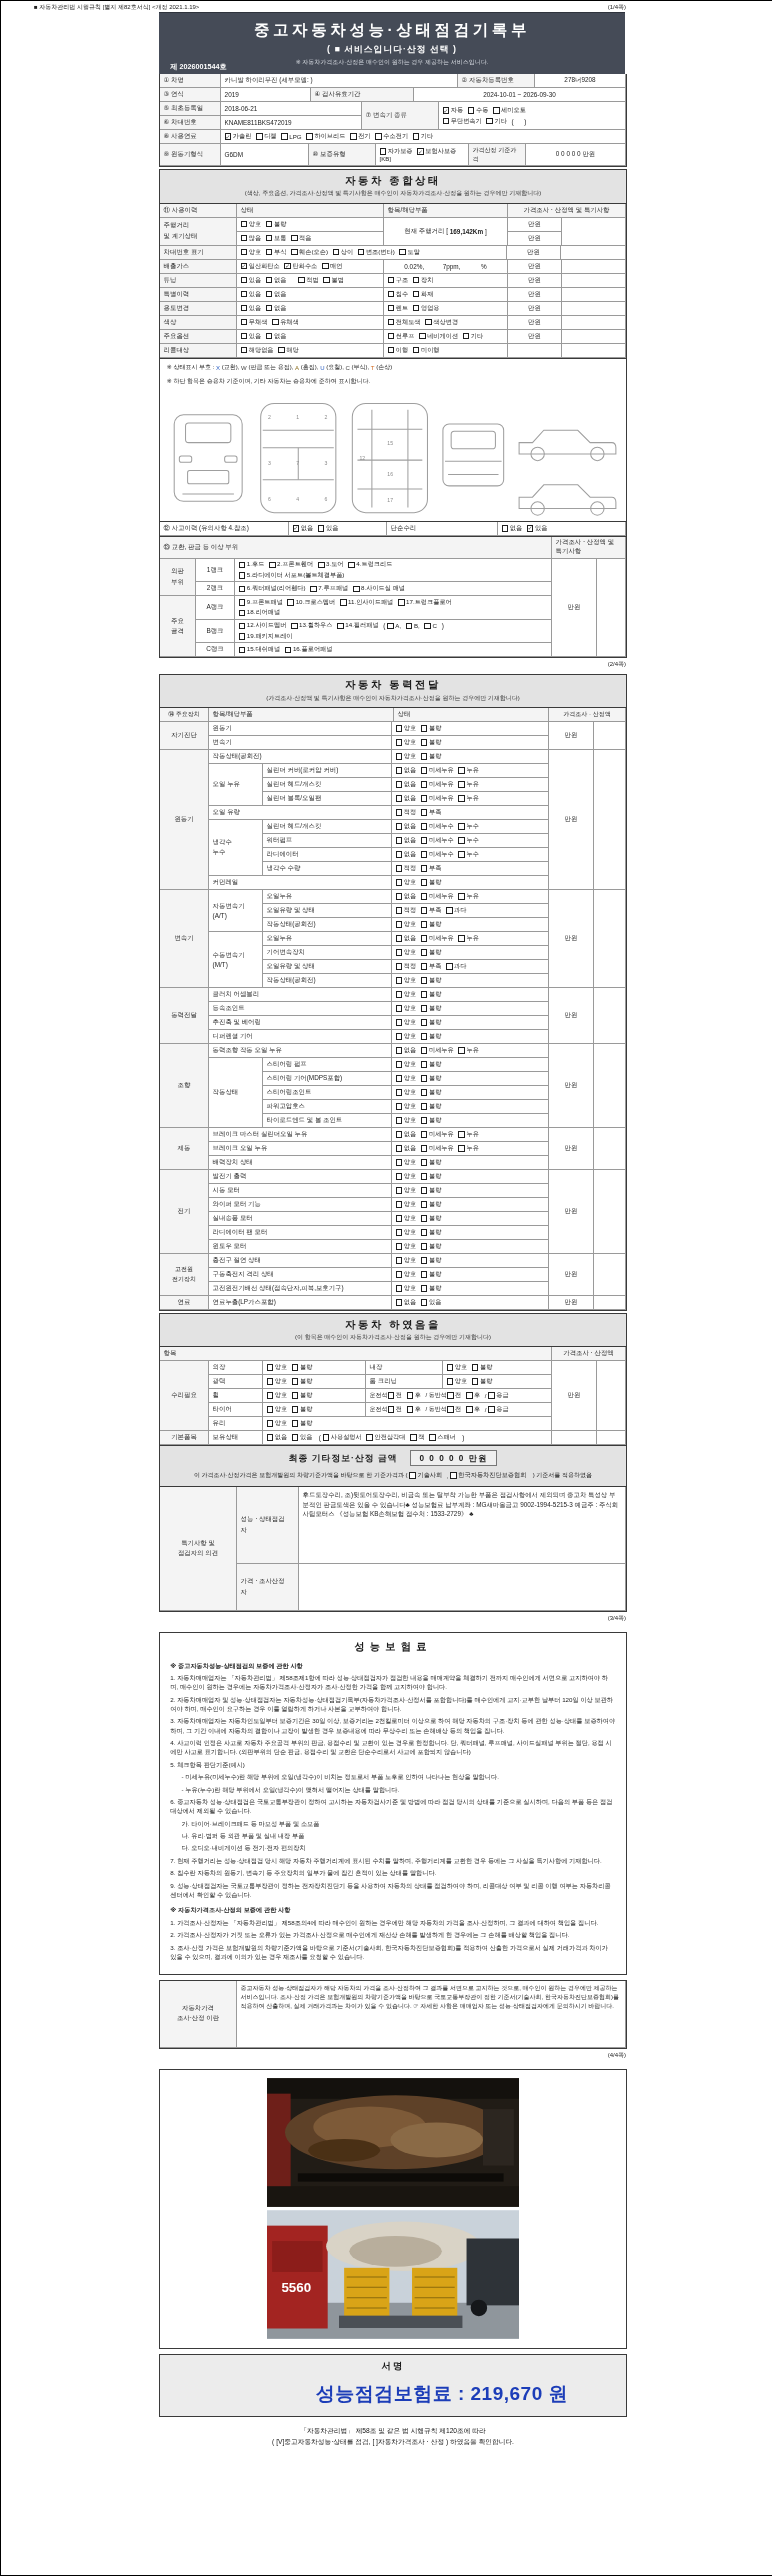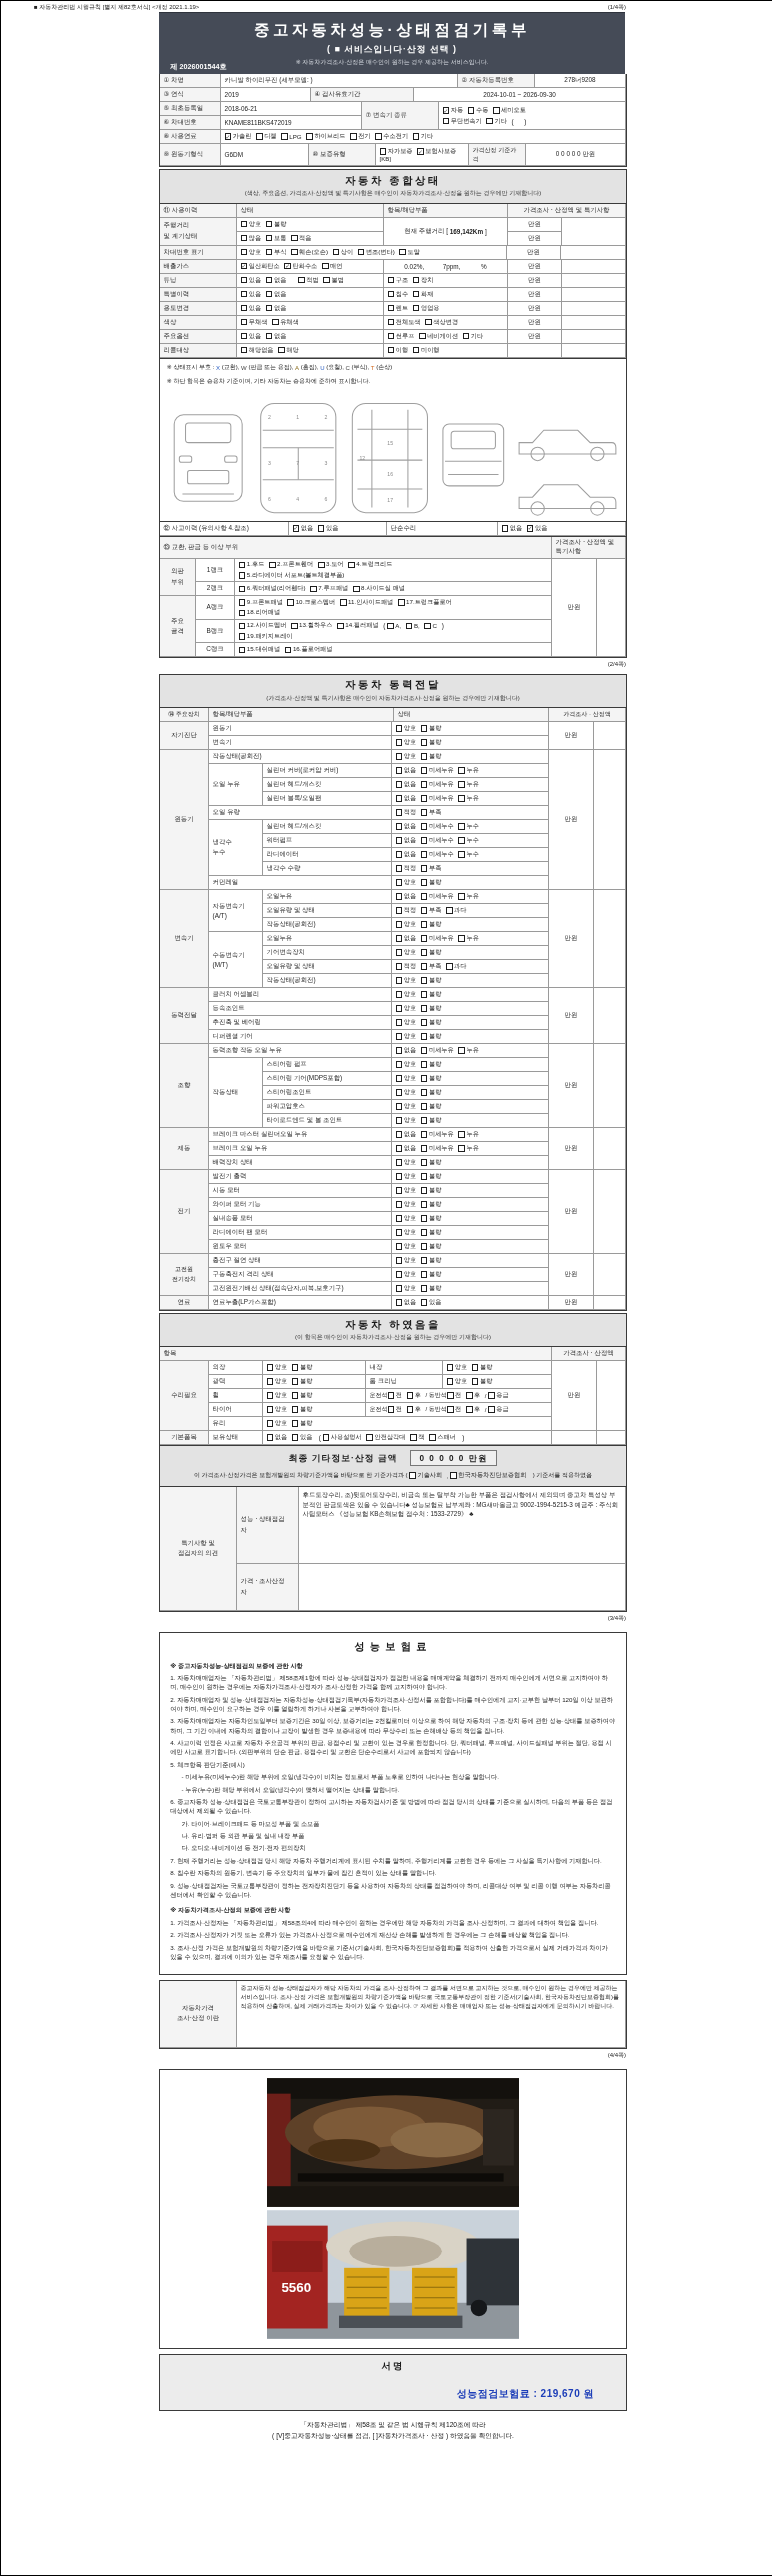--- a/index.html
+++ b/index.html
@@ -45,21 +45,21 @@
   .notesbox h3 { text-align:center; font-size:10.3px; letter-spacing:5.2px; margin-bottom:6.2px; }
   .note-item { font-size:6.2px; line-height:1.5; margin:3.1px 0; color:#222; }
   .note-item.h { font-weight:bold; margin-top:6.2px; }
   .note-item.i { margin-left:11.3px; }
   .photobox { border:1px solid #3a3a3a; margin-top:7.2px; }
   .photobox .pttl { background:#e3e3e3; border-bottom:1px solid #3a3a3a; text-align:center; font-size:9.3px; font-weight:bold; letter-spacing:3.1px; padding:4.1px 0; }
   .photobody { background:#fff; text-align:center; padding:5.2px 0; }
   .photobody svg { display:block; margin:3.1px auto; }
   .signbox { border:1px solid #3a3a3a; margin-top:5.2px; background:#ececec; padding:5.2px 0 9.3px; }
   .signbox .slbl { text-align:center; font-size:9.3px; font-weight:bold; letter-spacing:2.1px; }
-  .signbox .fee { text-align:right; padding-right:32px; margin-top:14px; font-size:10px; font-weight:bold; color:#1c3db8; letter-spacing:0.5px; }
+  .signbox .fee { text-align:right; padding-right:58px; margin-top:8px; font-size:19px; font-weight:bold; color:#1c3db8; letter-spacing:0.5px; }
   .footer { text-align:center; font-size:6.7px; line-height:1.7; margin-top:7.2px; color:#111; } .mt10{margin-top:5.2px}
   svg text { font-family:"Liberation Sans",sans-serif; }
 </style>
 </head>
 <body>
 
 <div class="canvas">
 
   <div class="topline">
     <span>■ 자동차관리법 시행규칙 [별지 제82호서식] &lt;개정 2021.1.19&gt;</span>

